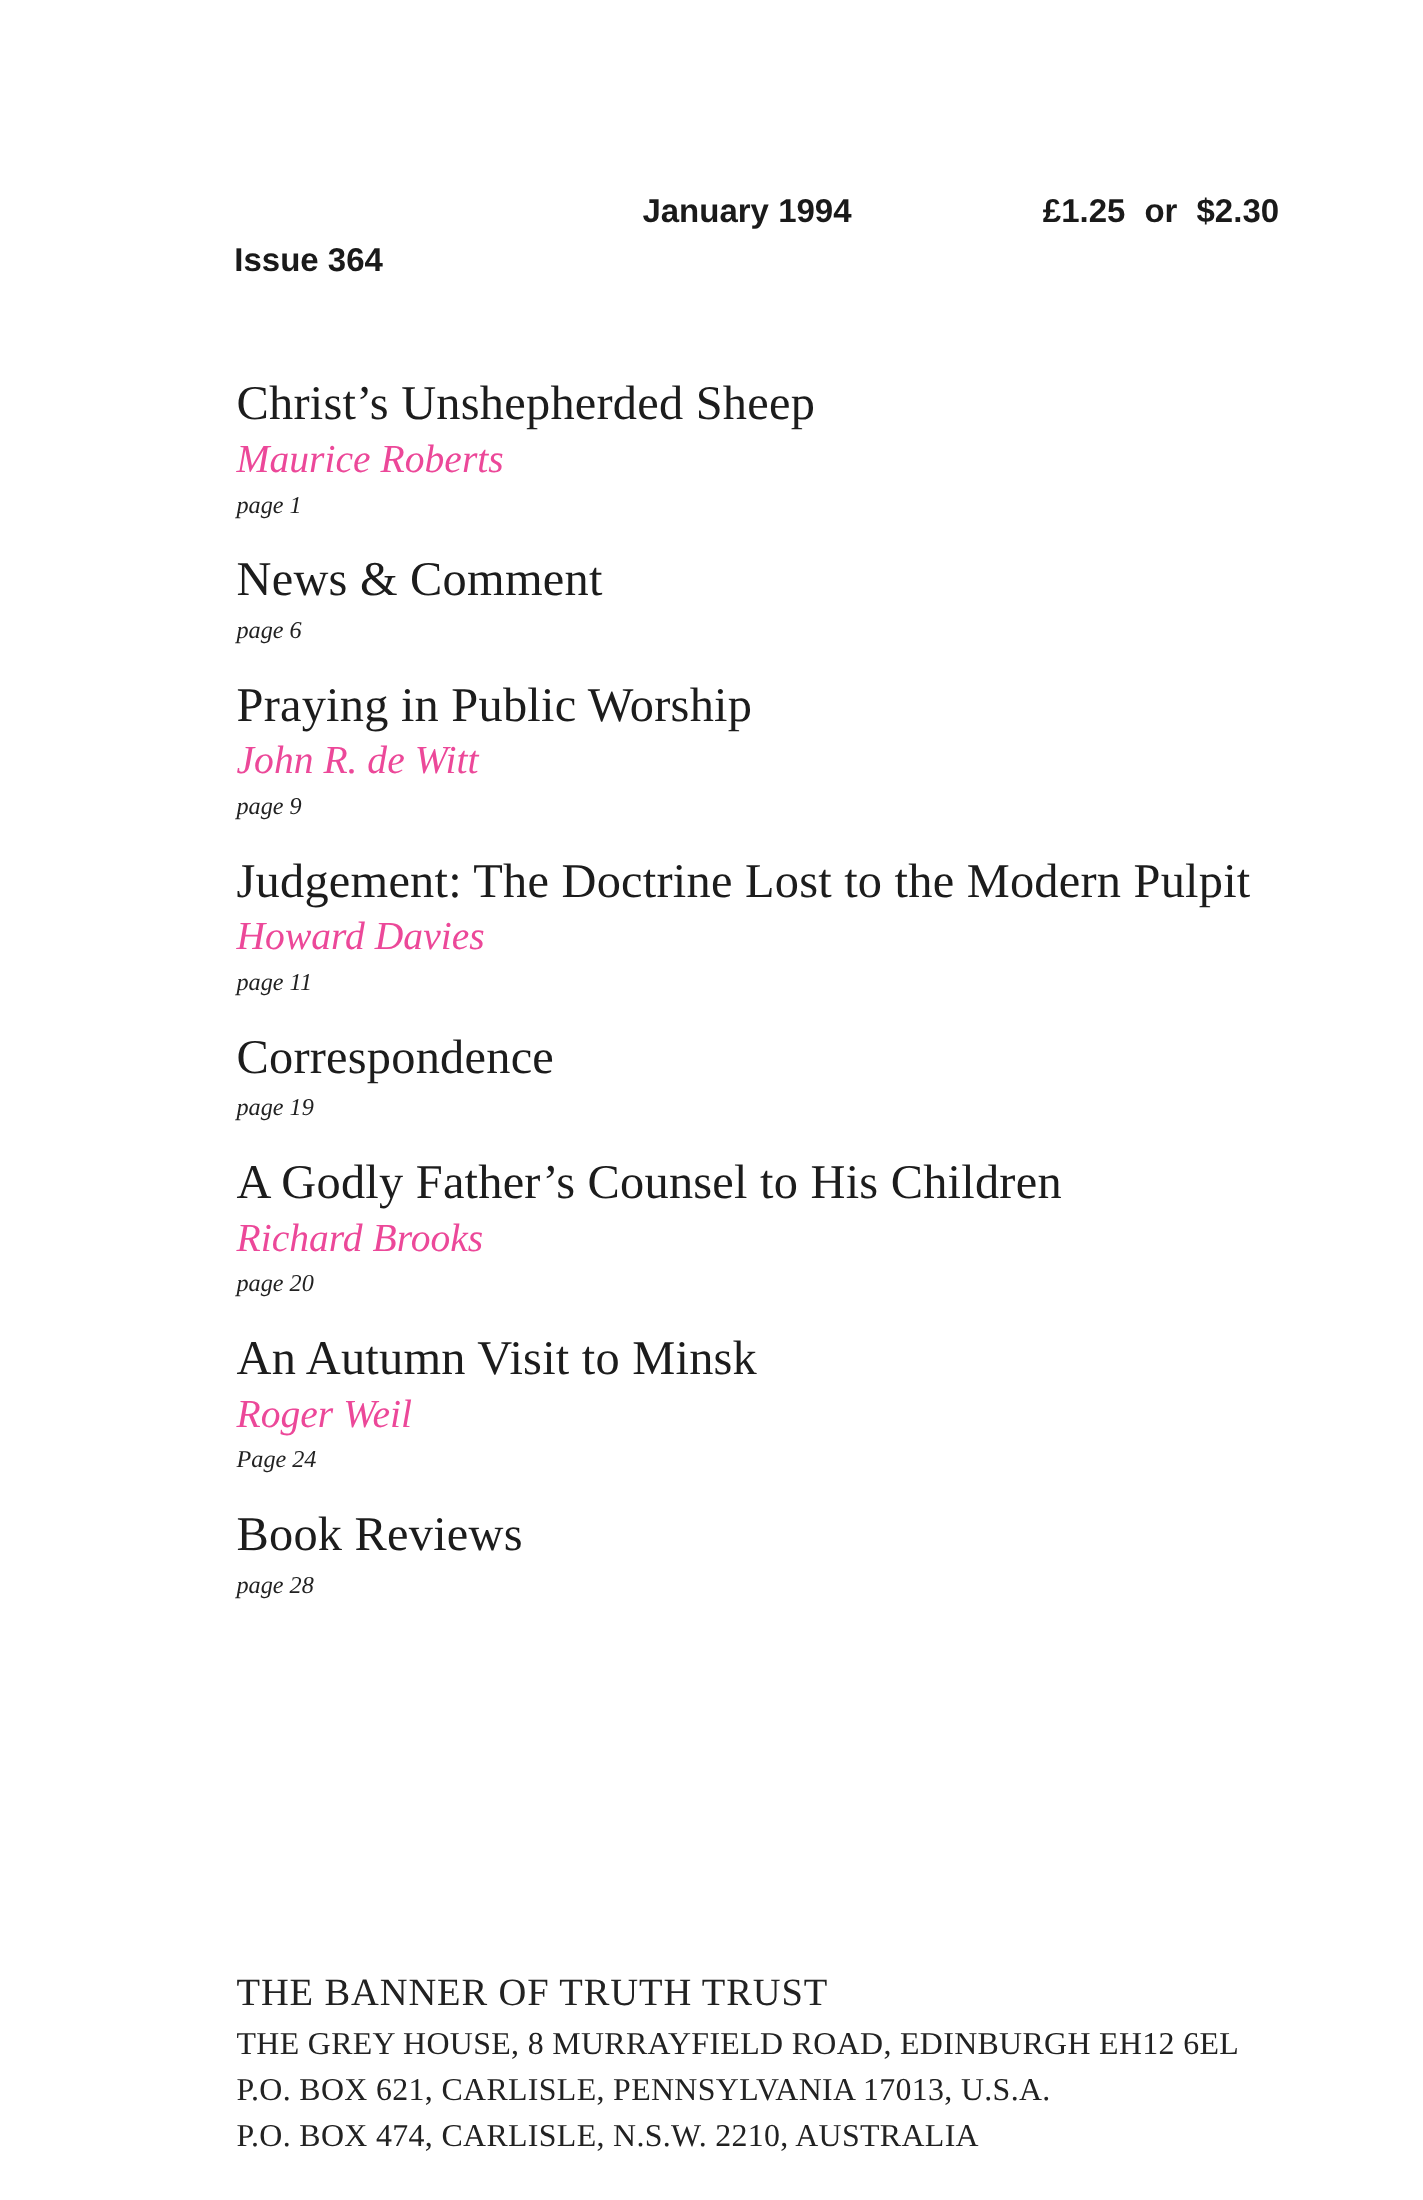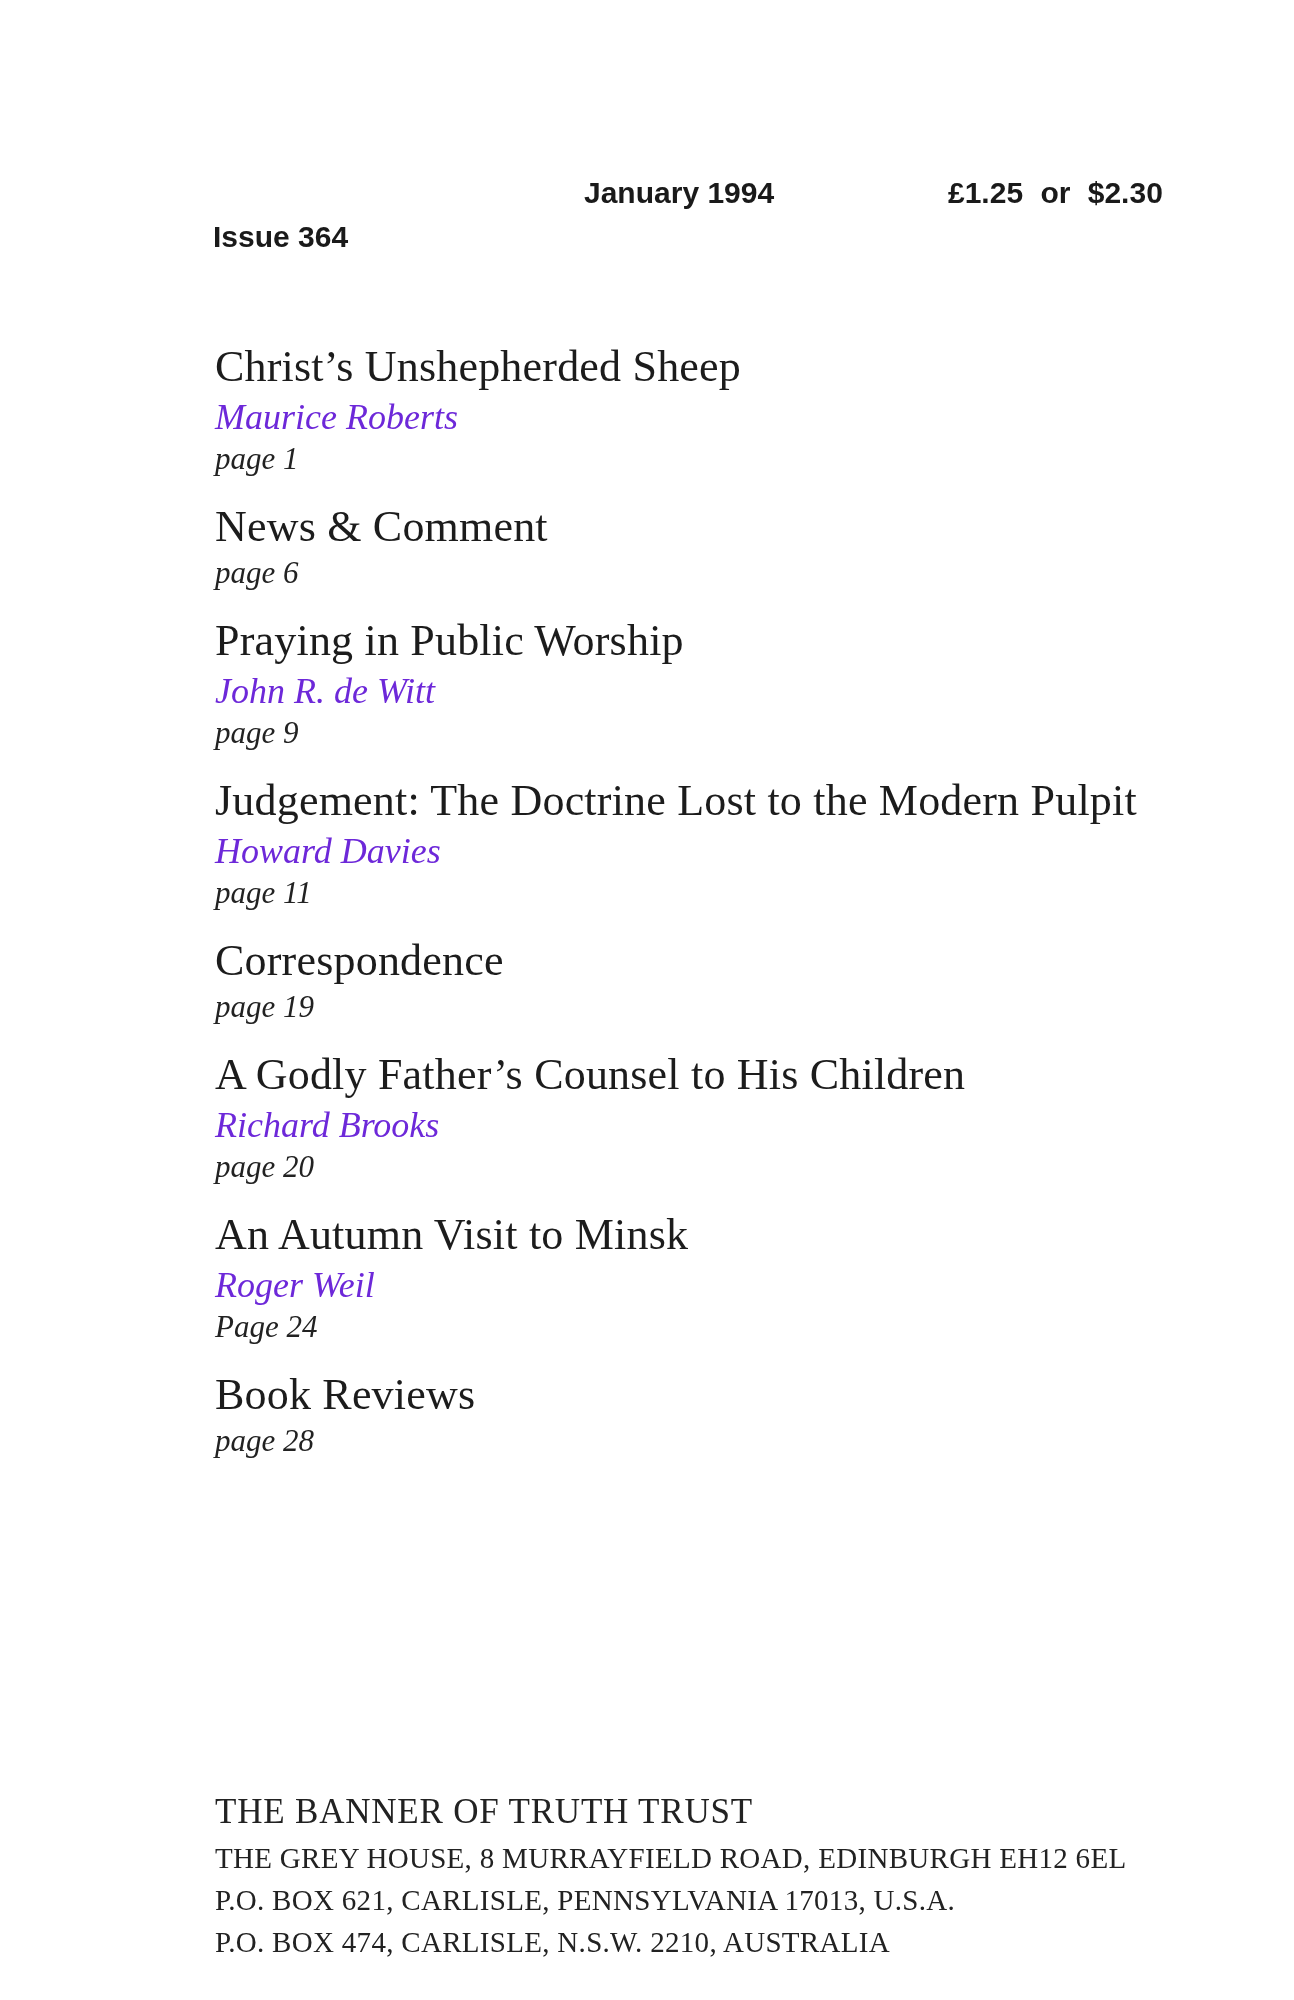--- a/index.html
+++ b/index.html
@@ -44,26 +44,26 @@
     font-size: 44px;
     line-height: 54px;
     letter-spacing: 0.2px;
     color: #1c1c1c;
     white-space: nowrap;
   }
   .entry-author {
     font-size: 36px;
     line-height: 46px;
     font-style: italic;
-    color: #6d28d9;
+    color: #ec4899;
     white-space: nowrap;
   }
   .entry-author:empty { display: none; }
   .entry-page {
-    font-size: 31px;
+    font-size: 22px;
     line-height: 38px;
     font-style: italic;
     color: #222222;
     white-space: nowrap;
   }
 
   
   .footer {
     position: absolute;
     left: 215px;

